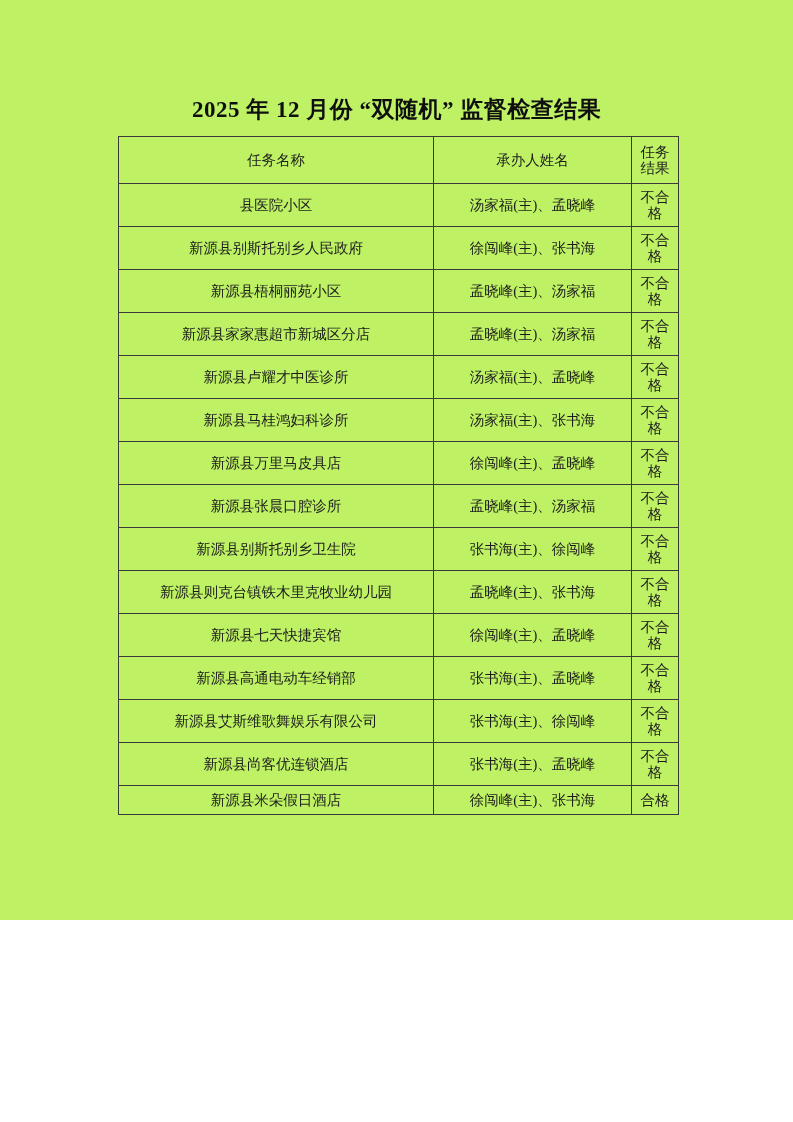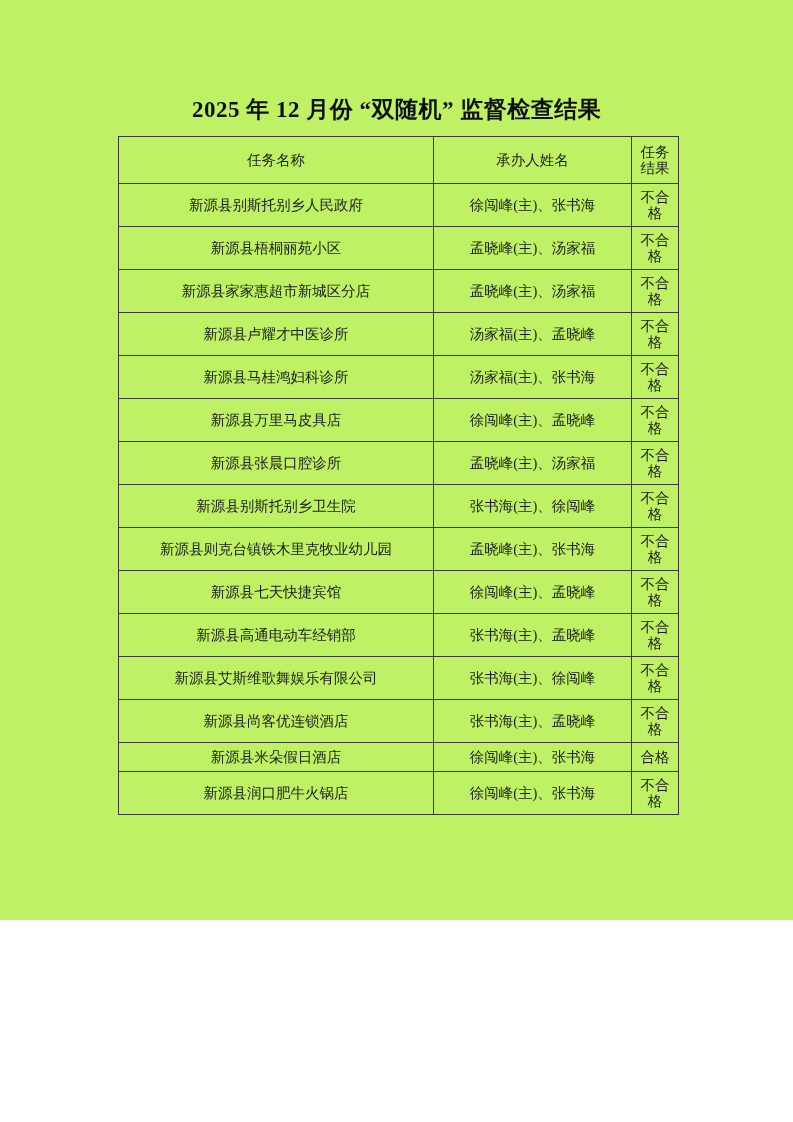--- a/index.html
+++ b/index.html
@@ -73,20 +73,25 @@
     </colgroup>
     <thead>
       <tr>
         <th>任务名称</th>
         <th>承办人姓名</th>
         <th>任务结果</th>
       </tr>
     </thead>
     <tbody>
         <tr>
+        <td class="task-cell">县医院小区</td>
+        <td class="handler-cell">汤家福(主)、孟晓峰</td>
+        <td class="result-cell">不合格</td>
+      </tr>
+        <tr>
         <td class="task-cell">新源县别斯托别乡人民政府</td>
         <td class="handler-cell">徐闯峰(主)、张书海</td>
         <td class="result-cell">不合格</td>
       </tr>
         <tr>
         <td class="task-cell">新源县梧桐丽苑小区</td>
         <td class="handler-cell">孟晓峰(主)、汤家福</td>
         <td class="result-cell">不合格</td>
       </tr>
         <tr>
@@ -142,21 +147,16 @@
         <tr>
         <td class="task-cell">新源县尚客优连锁酒店</td>
         <td class="handler-cell">张书海(主)、孟晓峰</td>
         <td class="result-cell">不合格</td>
       </tr>
         <tr>
         <td class="task-cell">新源县米朵假日酒店</td>
         <td class="handler-cell">徐闯峰(主)、张书海</td>
         <td class="result-cell">合格</td>
       </tr>
-        <tr>
-        <td class="task-cell">新源县润口肥牛火锅店</td>
-        <td class="handler-cell">徐闯峰(主)、张书海</td>
-        <td class="result-cell">不合格</td>
-      </tr>
       </tbody>
   </table>
 
 </div>
 
 </body></html>

